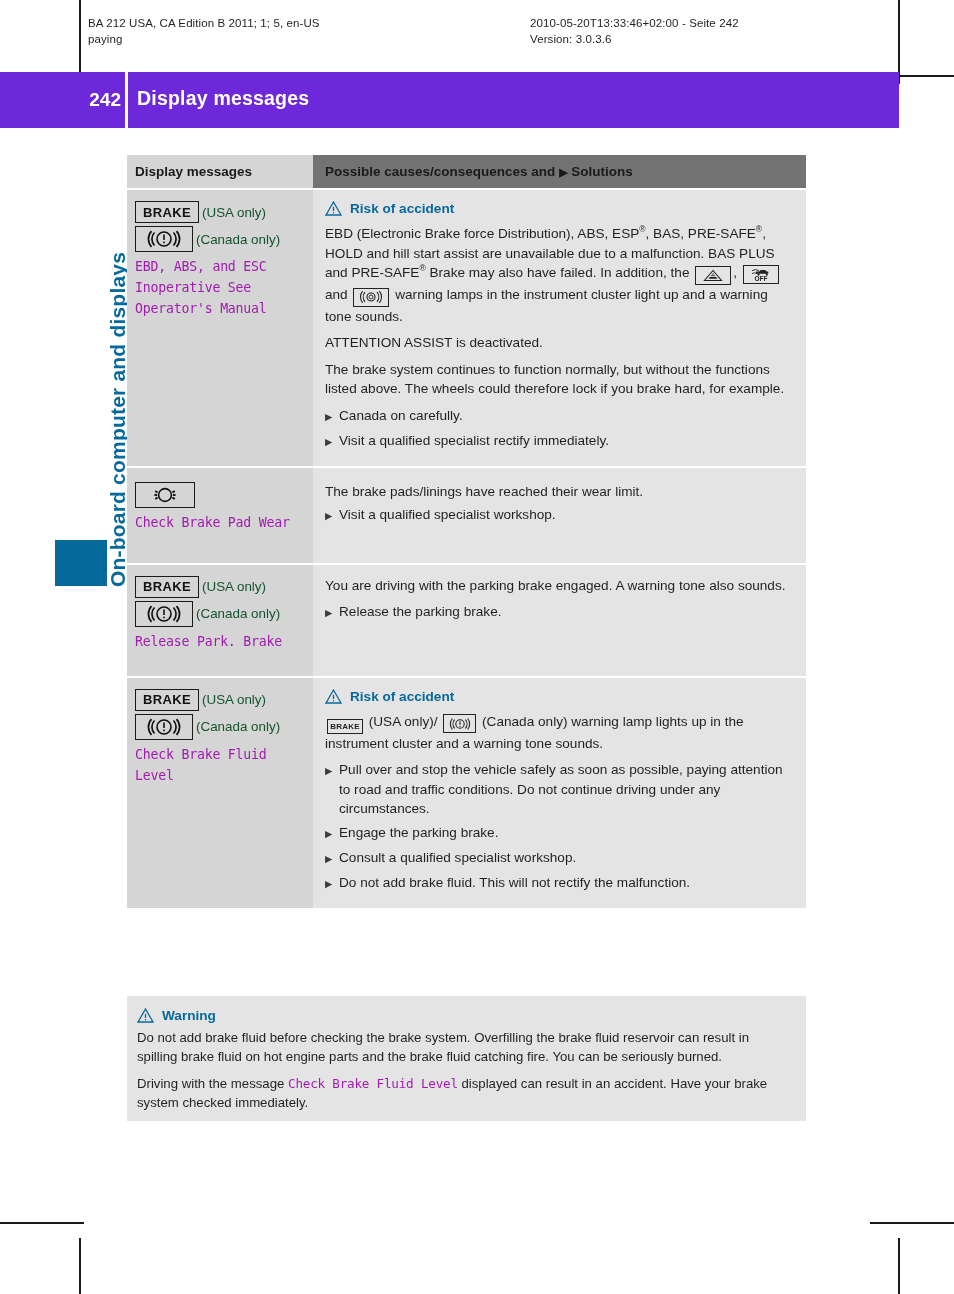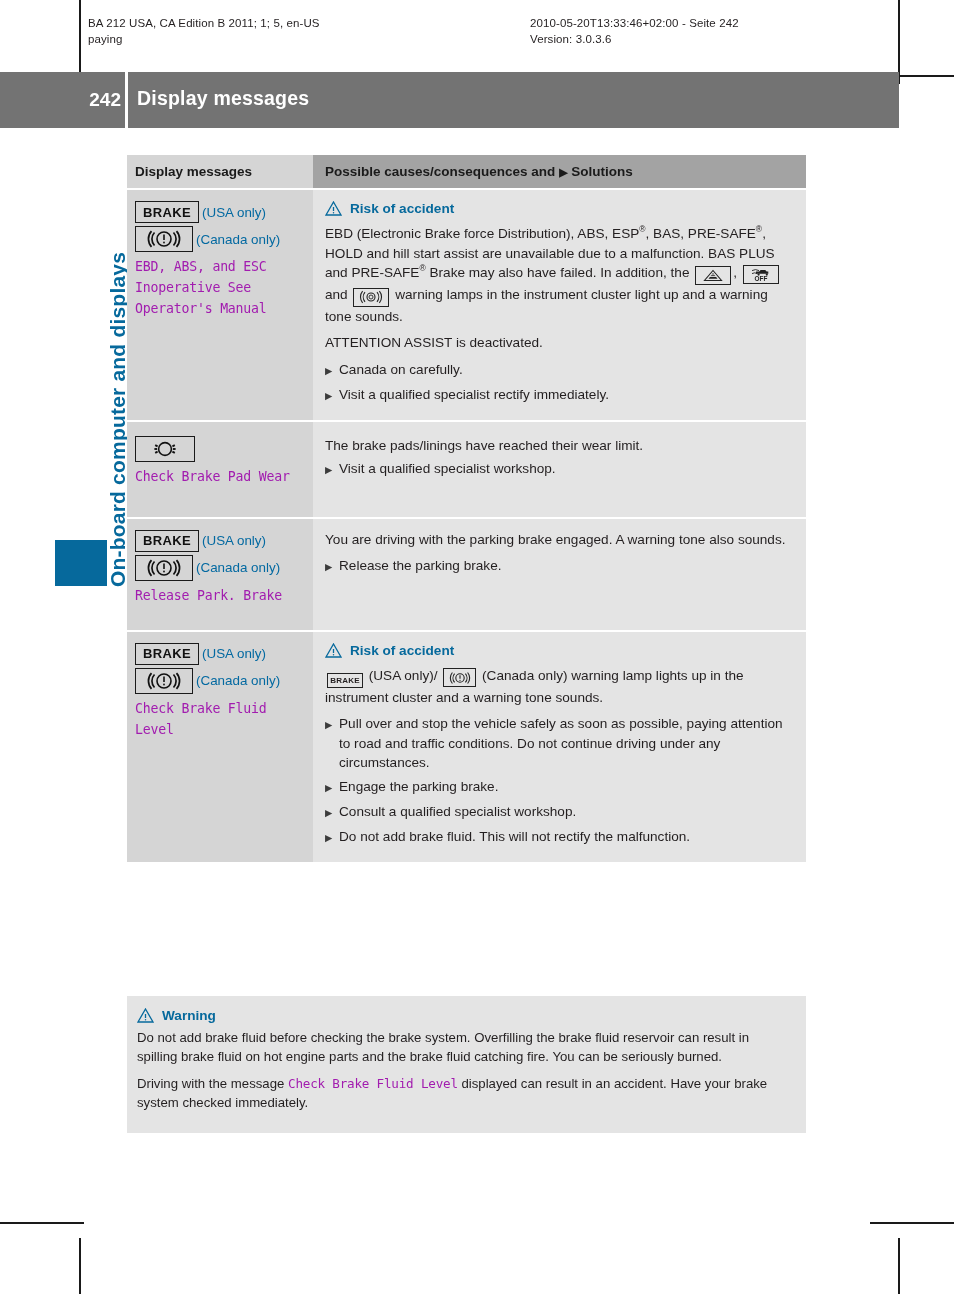--- a/index.html
+++ b/index.html
@@ -21,21 +21,21 @@
   .runhead {
     position: absolute; top: 15px; font-size: 11.5px; line-height: 16px;
     color: #231f20; letter-spacing: .1px;
   }
   .runhead-left { left: 88px; }
   .runhead-right { left: 530px; }
 
   
   .titlebar {
     position: absolute; left: 0; top: 72px; width: 899px; height: 56px;
-    background: #737373;
+    background: #6d28d9;
   }
   .titlebar .pagenum {
     position: absolute; left: 77px; top: 17px; width: 44px;
     text-align: right; color: #ffffff; font-size: 19px; font-weight: bold;
   }
   .titlebar .rule {
     position: absolute; left: 125px; top: 0; width: 2.5px; height: 56px;
     background: #ffffff;
   }
   .titlebar .chaptertitle {
@@ -64,21 +64,21 @@
     width: 186px; background: #d5d5d5; padding: 11px 10px 14px 8px;
   }
   .cell-r {
     width: 493px; background: #e4e4e4; padding: 11px 12px 14px 12px;
   }
   .hdr .cell-l, .hdr .cell-r {
     padding-top: 9px; padding-bottom: 9px;
     font-size: 13.5px; font-weight: bold; color: #1a1a1a;
   }
   .hdr .cell-l { background: #d5d5d5; }
-  .hdr .cell-r { background: #a3a3a3; }
+  .hdr .cell-r { background: #737373; }
 
   
   .body-t { font-size: 13.6px; line-height: 19.5px; color: #231f20; }
   .body-t + .body-t { margin-top: 7px; }
   .mono {
     font-family: "DejaVu Sans Mono", monospace;
     font-size: 13.2px; line-height: 21px; color: #a21caf;
     letter-spacing: -.2px;
   }
   .msgtext { margin-top: 4px; }
@@ -93,21 +93,21 @@
   
   .blist { margin-top: 7px; }
   .bitem { display: flex; font-size: 13.6px; line-height: 19.5px; margin-top: 4px; }
   .bitem .bmark {
     flex: 0 0 14px; color: #3c3c3c; font-size: 9.5px; line-height: 21px;
   }
   .bitem .btxt { flex: 1; }
 
   
   .iconrow { display: flex; align-items: center; margin-bottom: 3px; }
-  .iconrow .caption { font-size: 13.4px; color: #0369a1; margin-left: 3px; }
+  .iconrow .caption { font-size: 13.4px; color: #14532d; margin-left: 3px; }
   .icbox {
     display: inline-flex; align-items: center; justify-content: center;
     border: 1.6px solid #1a1a1a; background: #d5d5d5;
   }
   .ic-brake { width: 64px; height: 22px; }
   .ic-brake span {
     font-size: 13px; font-weight: bold; letter-spacing: .4px; color: #111;
   }
   .ic-canada { width: 58px; height: 26px; }
   .ic-pad    { width: 60px; height: 26px; }
@@ -121,21 +121,21 @@
   .inl-tri { width: 36px; height: 19px; }
   .inl-off { width: 36px; height: 19px; }
   .inl-abs { width: 36px; height: 19px; }
   .inl-brk { width: 36px; height: 15px; vertical-align: -3px; }
   .inl-brk span { font-size: 8px; font-weight: bold; letter-spacing: .2px; }
   .inl-can { width: 33px; height: 19px; }
 
   
   .warnbox {
     position: absolute; left: 127px; top: 996px; width: 679px;
-    background: #e4e4e4; padding: 12px 14px 20px 10px;
+    background: #e4e4e4; padding: 12px 14px 8px 10px;
   }
   .warnbox .risk { margin-bottom: 6px; }
   .warnbox .body-t { font-size: 13.2px; line-height: 18.6px; }
 
   sup { font-size: 8.5px; vertical-align: super; line-height: 0; }
 </style>
 </head>
 <body>
 
 <div class="page">
@@ -236,20 +236,21 @@
                 <circle cx="12" cy="7" r="2" fill="none" stroke="#222" stroke-width="0.9"></circle>
                 <path d="M6 2.2 A7.5 7.5 0 0 0 6 11.8" fill="none" stroke="#222" stroke-width="1.1"></path>
                 <path d="M3.6 1.2 A9 9 0 0 0 3.6 12.8" fill="none" stroke="#222" stroke-width="1.1"></path>
                 <path d="M18 2.2 A7.5 7.5 0 0 1 18 11.8" fill="none" stroke="#222" stroke-width="1.1"></path>
                 <path d="M20.4 1.2 A9 9 0 0 1 20.4 12.8" fill="none" stroke="#222" stroke-width="1.1"></path>
               </svg>
             </span><span> warning lamps in the instrument cluster light up and a warning tone sounds.</span>
         </div>
 
         <div class="body-t">ATTENTION ASSIST is deactivated.</div>
+        <div class="body-t">The brake system continues to function normally, but without the functions listed above. The wheels could therefore lock if you brake hard, for example.</div>
 
         <div class="blist">
           <div class="bitem">
             <span class="bmark">▶</span>
             <span class="btxt">Canada on carefully.</span>
           </div>
           <div class="bitem">
             <span class="bmark">▶</span>
             <span class="btxt">Visit a qualified specialist rectify immediately.</span>
           </div>

